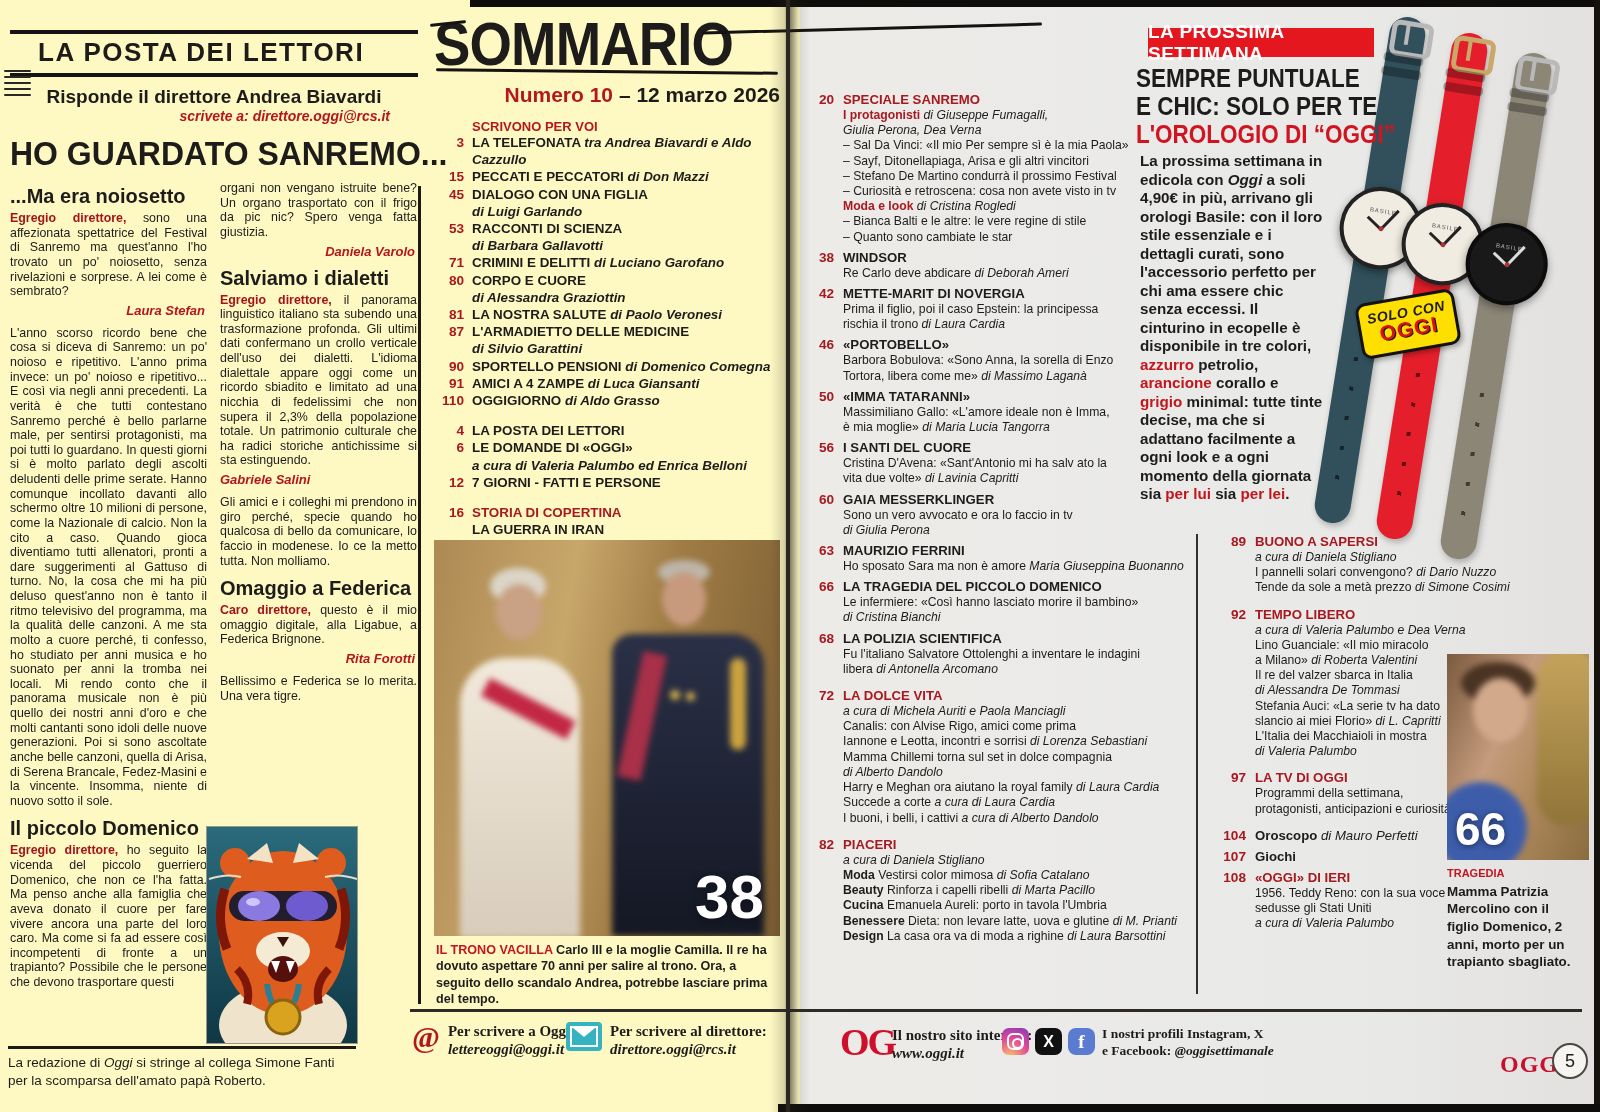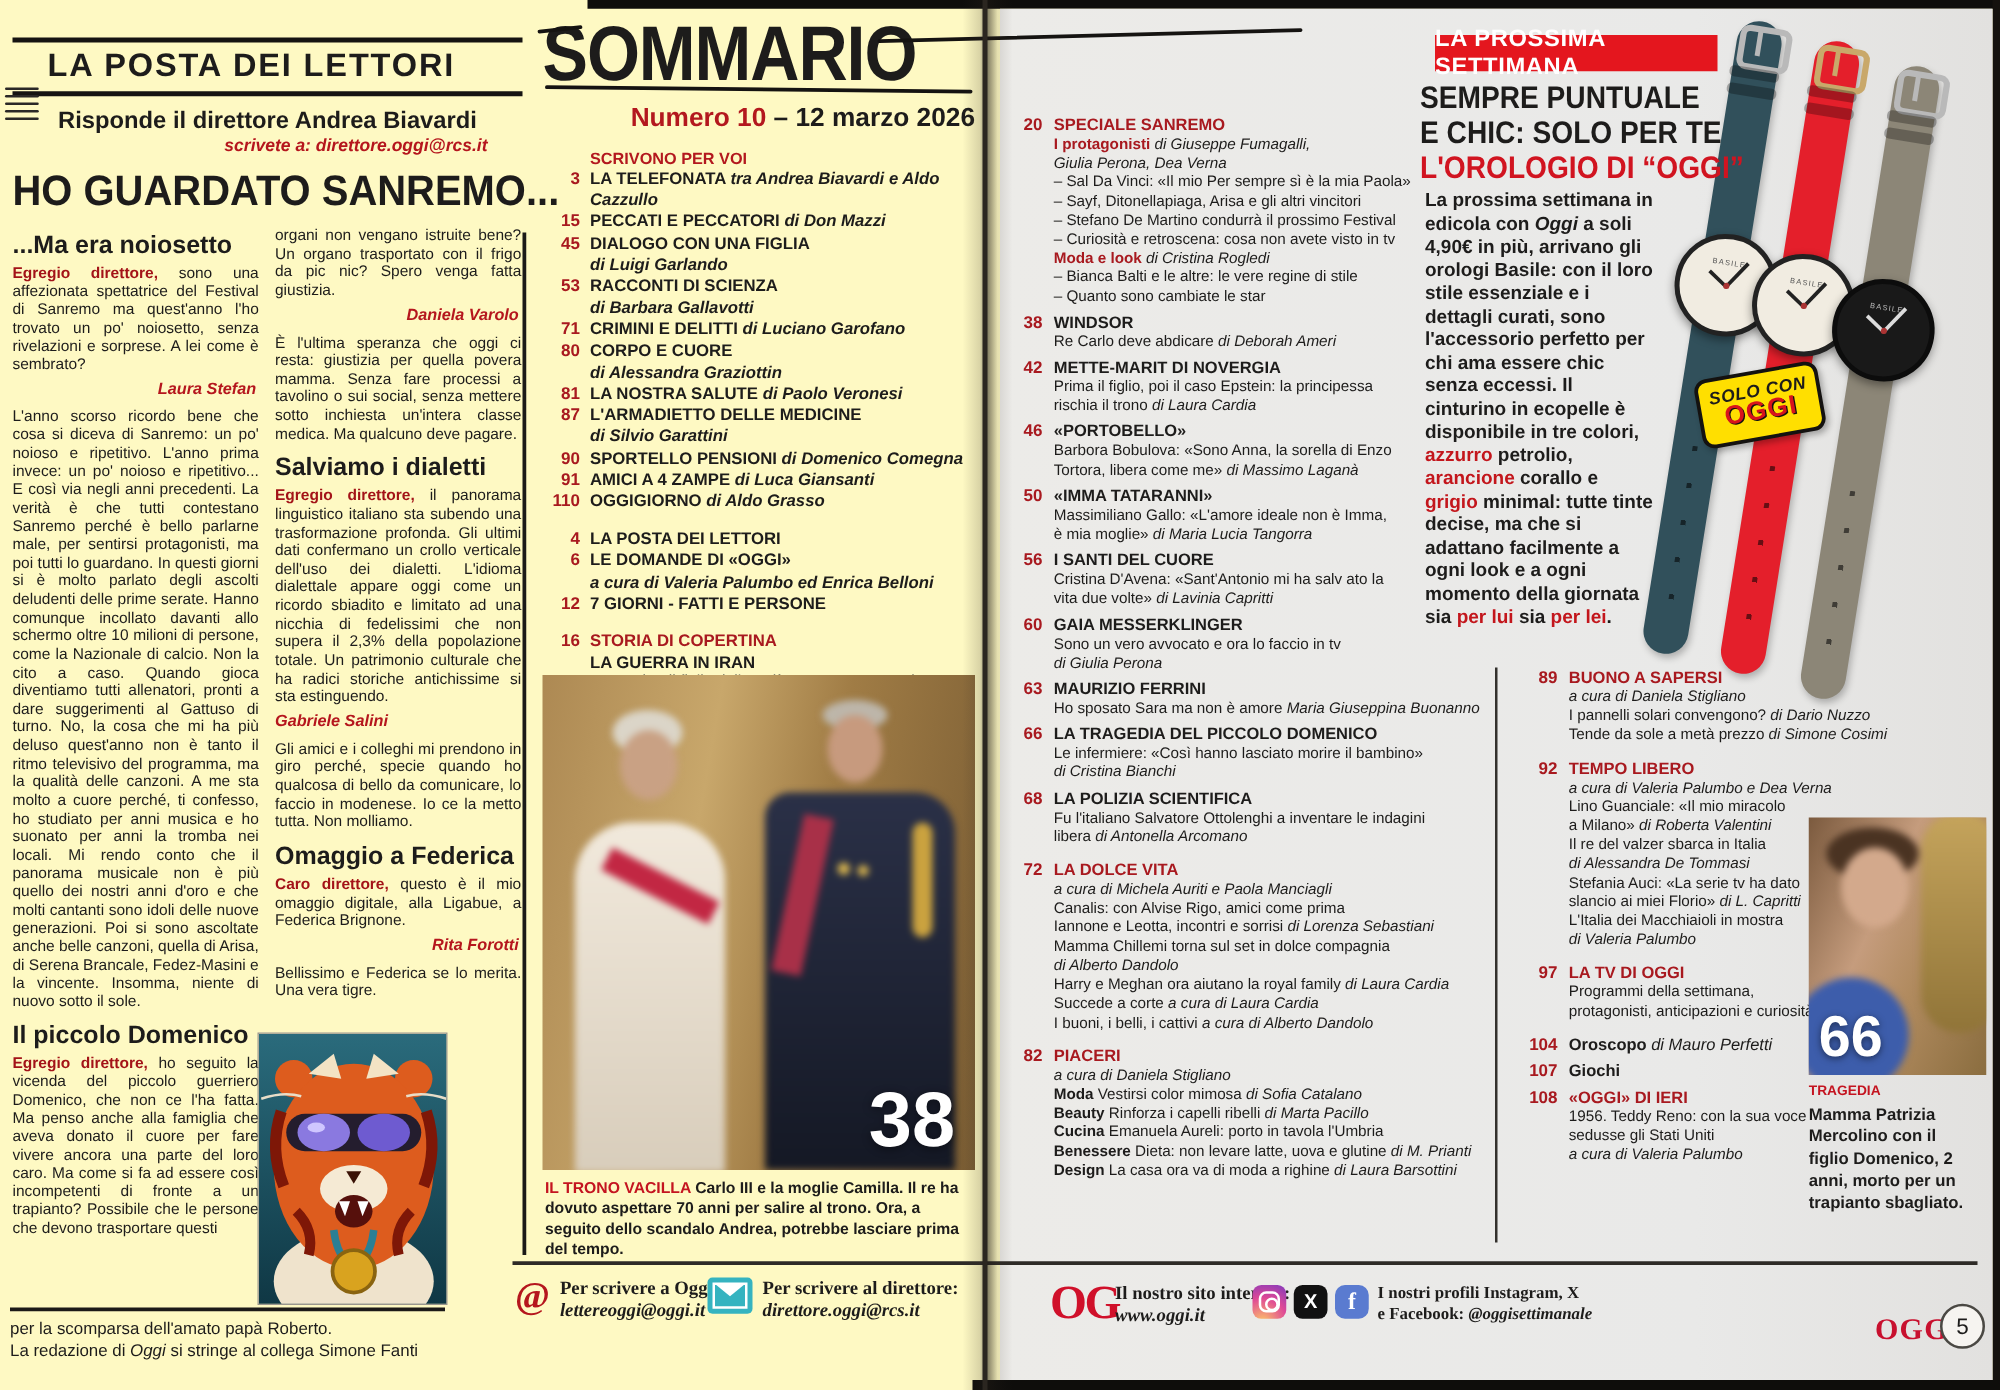--- a/index.html
+++ b/index.html
@@ -197,21 +197,20 @@
         <div class="lh" data-name="letter-heading">...Ma era noiosetto</div>
         <p data-name="letter-paragraph"><span class="lead" data-name="letter-salutation">Egregio direttore,</span><span> sono una affezionata spettatrice del Festival di Sanremo ma quest'anno l'ho trovato un po' noiosetto, senza rivelazioni e sorprese. A lei come è sembrato?</span></p>
         <div class="sig" data-name="letter-signature">Laura Stefan</div>
         <p data-name="letter-paragraph">L'anno scorso ricordo bene che cosa si diceva di Sanremo: un po' noioso e ripetitivo. L'anno prima invece: un po' noioso e ripetitivo... E così via negli anni precedenti. La verità è che tutti contestano Sanremo perché è bello parlarne male, per sentirsi protagonisti, ma poi tutti lo guardano. In questi giorni si è molto parlato degli ascolti deludenti delle prime serate. Hanno comunque incollato davanti allo schermo oltre 10 milioni di persone, come la Nazionale di calcio. Non la cito a caso. Quando gioca diventiamo tutti allenatori, pronti a dare suggerimenti al Gattuso di turno. No, la cosa che mi ha più deluso quest'anno non è tanto il ritmo televisivo del programma, ma la qualità delle canzoni. A me sta molto a cuore perché, ti confesso, ho studiato per anni musica e ho suonato per anni la tromba nei locali. Mi rendo conto che il panorama musicale non è più quello dei nostri anni d'oro e che molti cantanti sono idoli delle nuove generazioni. Poi si sono ascoltate anche belle canzoni, quella di Arisa, di Serena Brancale, Fedez-Masini e la vincente. Insomma, niente di nuovo sotto il sole.</p>
         <div class="lh" data-name="letter-heading">Il piccolo Domenico</div>
         <p data-name="letter-paragraph"><span class="lead" data-name="letter-salutation">Egregio direttore,</span><span> ho seguito la vicenda del piccolo guerriero Domenico, che non ce l'ha fatta. Ma penso anche alla famiglia che aveva donato il cuore per fare vivere ancora una parte del loro caro. Ma come si fa ad essere così incompetenti di fronte a un trapianto? Possibile che le persone che devono trasportare questi</span></p>
       </div>
       <div class="pcol" data-name="letters-column-2">
         <p data-name="letter-paragraph">organi non vengano istruite bene? Un organo trasportato con il frigo da pic nic? Spero venga fatta giustizia.</p>
         <div class="sig" data-name="letter-signature">Daniela Varolo</div>
-        <p data-name="letter-paragraph">È l'ultima speranza che oggi ci resta: giustizia per quella povera mamma. Senza fare processi a tavolino o sui social, senza mettere sotto inchiesta un'intera classe medica. Ma qualcuno deve pagare.</p>
         <div class="lh" data-name="letter-heading">Salviamo i dialetti</div>
         <p data-name="letter-paragraph"><span class="lead" data-name="letter-salutation">Egregio direttore,</span><span> il panorama linguistico italiano sta subendo una trasformazione profonda. Gli ultimi dati confermano un crollo verticale dell'uso dei dialetti. L'idioma dialettale appare oggi come un ricordo sbiadito e limitato ad una nicchia di fedelissimi che non supera il 2,3% della popolazione totale. Un patrimonio culturale che ha radici storiche antichissime si sta estinguendo.</span></p>
         <div class="sig left" data-name="letter-signature">Gabriele Salini</div>
         <p data-name="letter-paragraph">Gli amici e i colleghi mi prendono in giro perché, specie quando ho qualcosa di bello da comunicare, lo faccio in modenese. Io ce la metto tutta. Non molliamo.</p>
         <div class="lh" data-name="letter-heading">Omaggio a Federica</div>
         <p data-name="letter-paragraph"><span class="lead" data-name="letter-salutation">Caro direttore,</span><span> questo è il mio omaggio digitale, alla Ligabue, a Federica Brignone.</span></p>
         <div class="sig" data-name="letter-signature">Rita Forotti</div>
         <p data-name="letter-paragraph">Bellissimo e Federica se lo merita. Una vera tigre.</p>
       </div>
     </div>
@@ -248,22 +247,22 @@
       <path d="M60 157 Q62 174 70 182" stroke="#2b7f94" stroke-width="6" fill="none"></path>
       <path d="M92 157 Q90 174 82 182" stroke="#2b7f94" stroke-width="6" fill="none"></path>
       <circle cx="76" cy="190" r="17" fill="#d9a31f" stroke="#8a6410" stroke-width="3"></circle>
       <path d="M2 52 Q20 46 34 50" stroke="#e8ddc8" stroke-width="2" fill="none"></path>
       <path d="M118 50 Q132 46 150 52" stroke="#e8ddc8" stroke-width="2" fill="none"></path>
     </svg>
   </div>
 
   <div class="abs pfoot-rule" data-name="letters-footer-rule"></div>
   <div class="abs pfoot" data-name="letters-footer-note">
+    <div><span>La redazione di </span><span class="it">Oggi</span><span> si stringe al collega Simone Fanti</span></div>
     <div>per la scomparsa dell'amato papà Roberto.</div>
-    <div><span>La redazione di </span><span class="it">Oggi</span><span> si stringe al collega Simone Fanti</span></div>
   </div>
   <div class="abs pdivider" data-name="column-divider"></div>
 
   <div class="abs sw sw1" data-name="title-flourish"></div>
   <div class="abs sw sw2" data-name="title-flourish"></div>
   <div class="abs sw sw3" data-name="title-flourish"></div>
 
   <div class="abs som" data-name="sommario-section">
     <div class="som-title" data-name="page-title">SOMMARIO</div>
     <div class="issue" data-name="issue-line"><span class="inum" data-name="issue-number">Numero 10</span><span data-name="issue-date"> – 12 marzo 2026</span></div>

